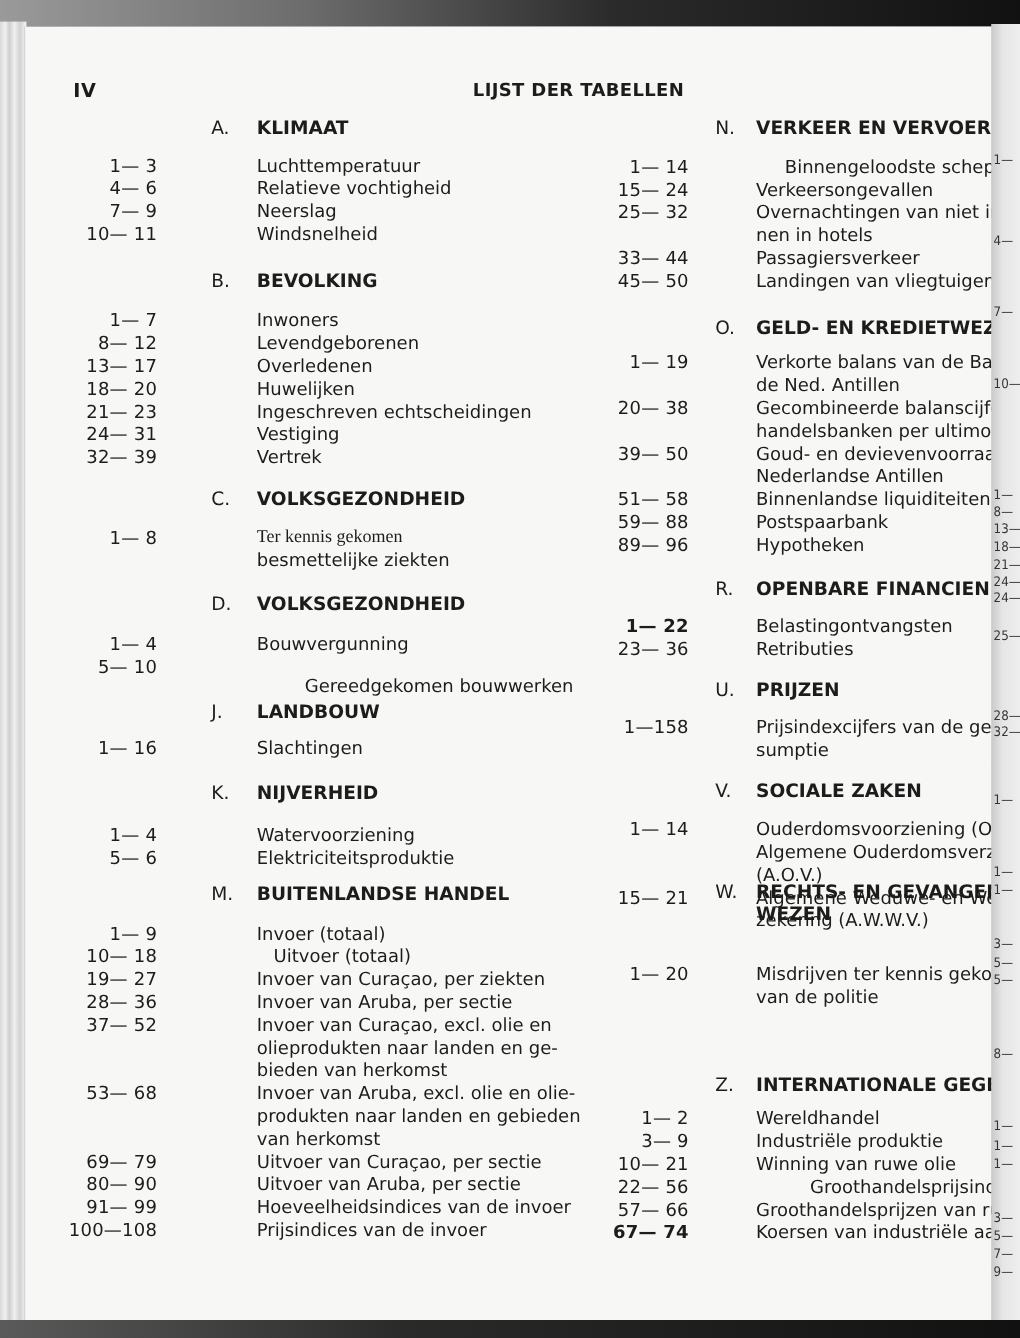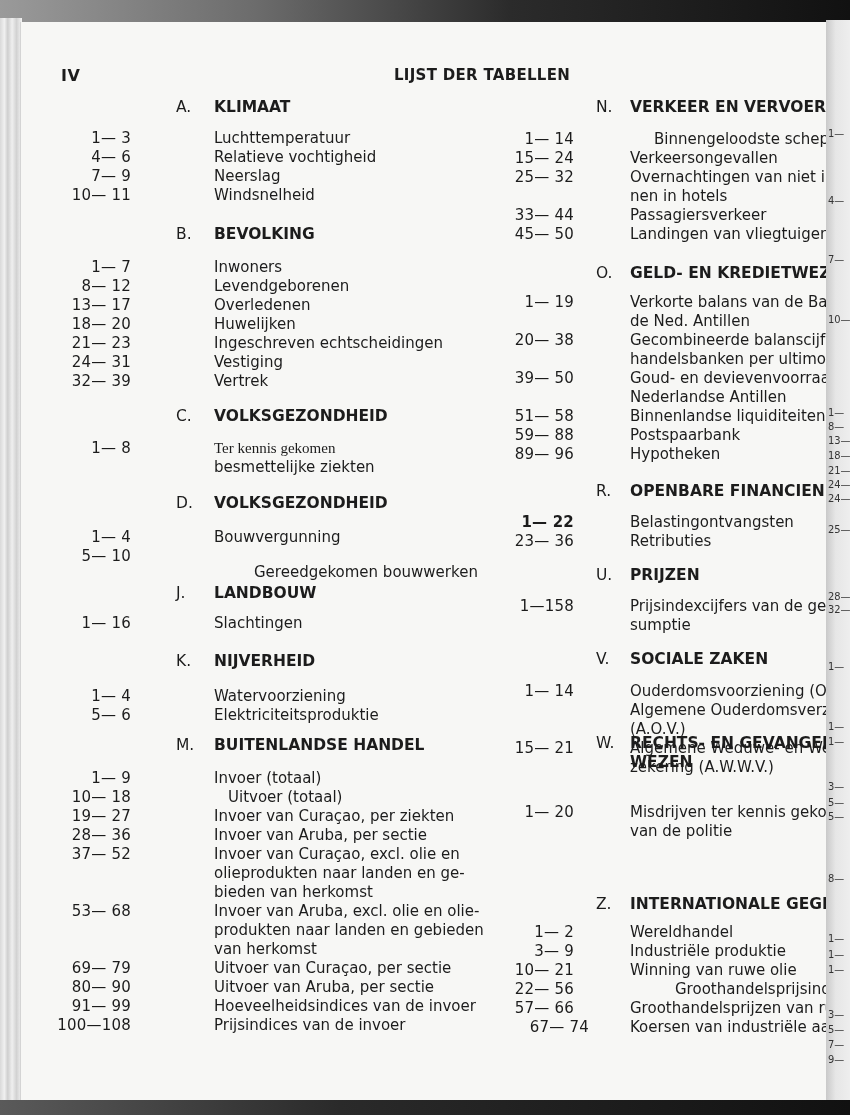--- a/index.html
+++ b/index.html
@@ -321,21 +321,21 @@
       </div>
       <div class="row" style="top: 958px; left: 0px;">
         <span class="range" style="left: 473px; width: 80px; top: 0px; font-weight: normal; letter-spacing: 0.2px;">22— 56</span>
         <span class="desc" style="left: 609px; top: 0px; margin-left: 45px;">Groothandelsprijsindices</span>
       </div>
       <div class="row" style="top: 977px; left: 0px;">
         <span class="range" style="left: 473px; width: 80px; top: 0px; font-weight: normal; letter-spacing: 0.2px;">57— 66</span>
         <span class="desc" style="left: 609px; top: 0px;">Groothandelsprijzen van ruwe</span>
       </div>
       <div class="row" style="top: 996px; left: 0px;">
-        <span class="range" style="left: 488px; width: 80px; top: 0px; font-weight: normal; letter-spacing: 0.2px;">67— 74</span>
+        <span class="range" style="left: 473px; width: 80px; top: 0px; font-weight: bold; letter-spacing: 0.2px;">67— 74</span>
         <span class="desc" style="left: 609px; top: 0px;">Koersen van industriële aand</span>
       </div>
     </div>
 </div>
 <div class="next-page" id="next-page">
     <span class="frag" style="top: 107px;">1—</span>
     <span class="frag" style="top: 174px;">4—</span>
     <span class="frag" style="top: 233px;">7—</span>
     <span class="frag" style="top: 293px;">10—</span>
     <span class="frag" style="top: 386px;">1—</span>

